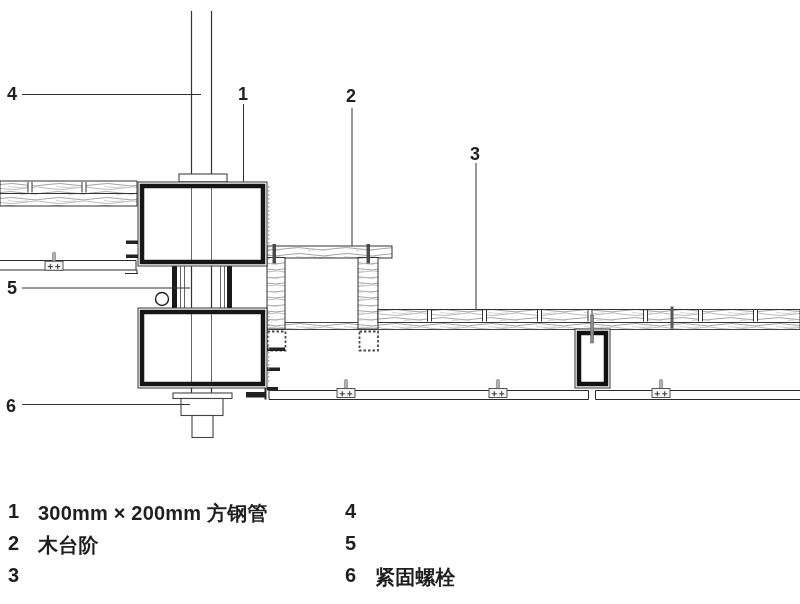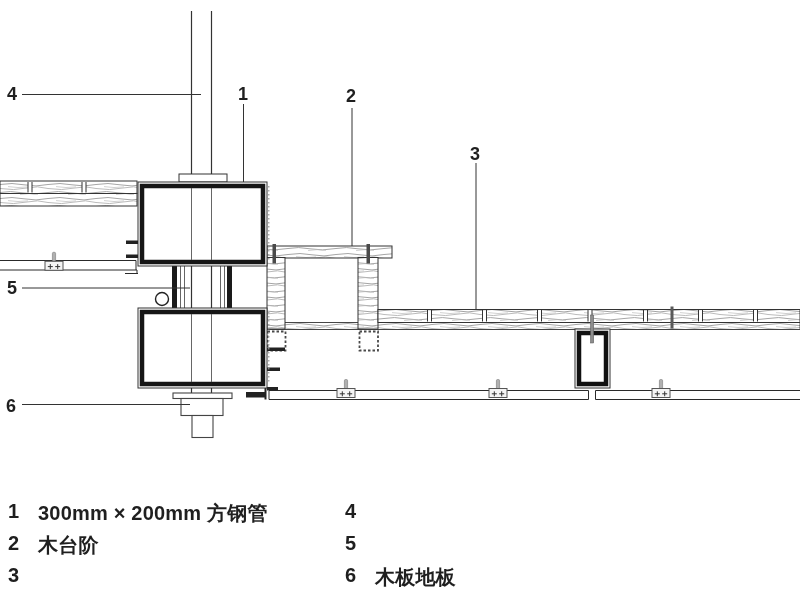--- a/index.html
+++ b/index.html
@@ -233,17 +233,17 @@
     </div>
     <div class="legend-col right">
       <div class="legend-row">
         <span class="num">4</span>
       </div>
       <div class="legend-row">
         <span class="num">5</span>
       </div>
       <div class="legend-row">
         <span class="num">6</span>
-        <span class="lbl">木板地板</span>
+        <span class="lbl">紧固螺栓</span>
       </div>
     </div>
   </div>
 </div>
 
 </body></html>

